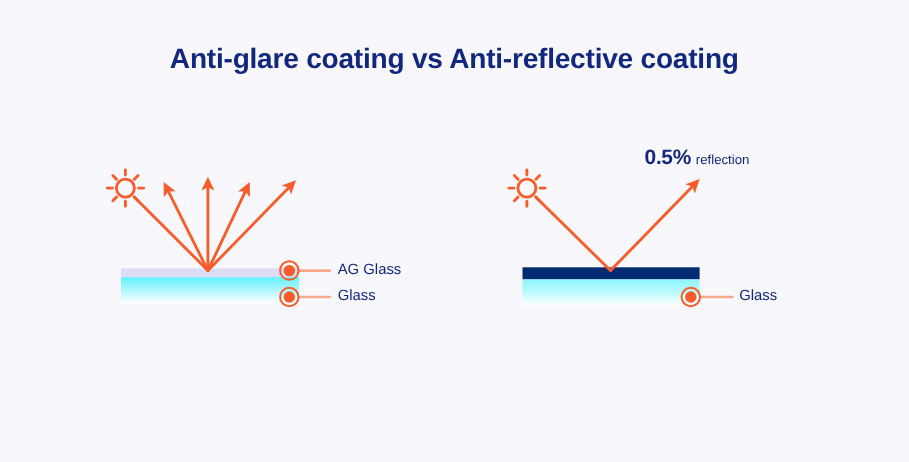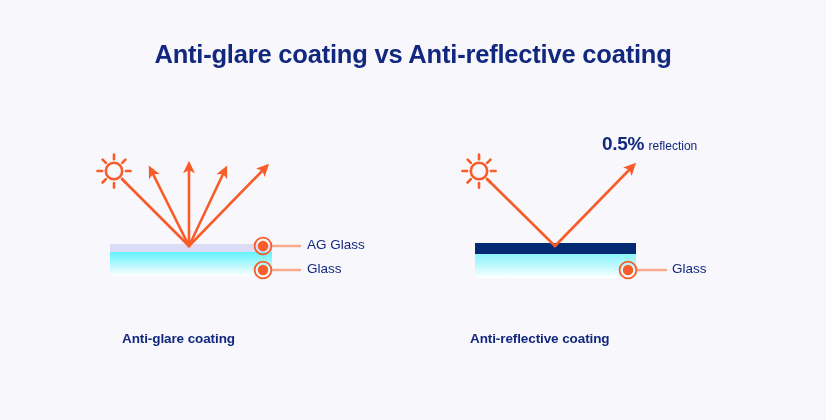--- a/index.html
+++ b/index.html
@@ -82,21 +82,20 @@
   #reflection-readout {
     position: absolute;
     left: 586px; top: 133px;
     white-space: nowrap;
     color: #12287e;
   }
   #reflection-value {
     font-size: 19px;
     font-weight: bold;
     letter-spacing: -0.3px;
-    margin-left: 16px;
   }
   #reflection-word {
     font-size: 12px;
     font-weight: normal;
   }
   svg { display: block; }
 </style>
 </head>
 <body>
 
@@ -143,21 +142,20 @@
     <g>
       <line x1="272" y1="270" x2="300" y2="270" stroke="#f9a98c" stroke-width="2.4" stroke-linecap="round"></line>
       <circle cx="263" cy="270" r="8.4" fill="none" stroke="#f95c2b" stroke-width="1.8"></circle>
       <circle cx="263" cy="270" r="5.2" fill="#f95c2b"></circle>
     </g>
   </svg>
 
   <div class="callout-label" id="label-ag-film">AG Glass</div>
   <div class="callout-label" id="label-glass-left">Glass</div>
 
-  <div class="panel-caption" id="caption-left">Anti-glare coating</div>
 
   <div class="stack-layer" id="ar-coating-bar"></div>
   <div class="stack-layer" id="glass-bar-right"></div>
 
   <svg id="rays-right" width="826" height="420" style="position:absolute;left:0;top:0;pointer-events:none;">
 
     <g stroke="#f95c2b" stroke-width="2.6" stroke-linecap="round" fill="none">
       <circle cx="479" cy="171" r="8.2"></circle>
       <line x1="479" y1="154.5" x2="479" y2="159.2"></line>
       <line x1="479" y1="183.0" x2="479" y2="187.6"></line>
@@ -180,15 +178,14 @@
     </g>
   </svg>
 
   <div id="reflection-readout">
     <span id="reflection-value">0.5%</span>
     <span id="reflection-word">reflection</span>
   </div>
 
   <div class="callout-label" id="label-glass-right">Glass</div>
 
-  <div class="panel-caption" id="caption-right">Anti-reflective coating</div>
 
 </div>
 
 </body></html>

